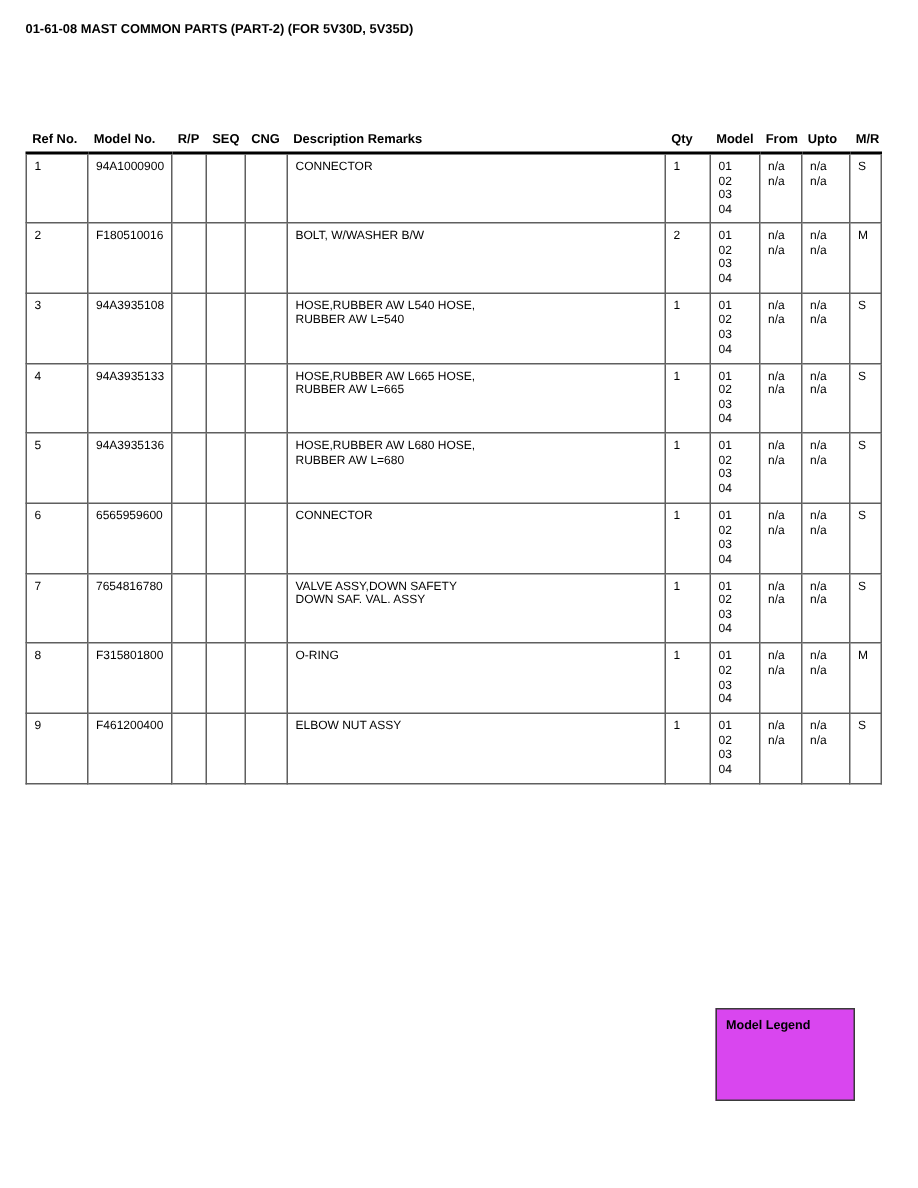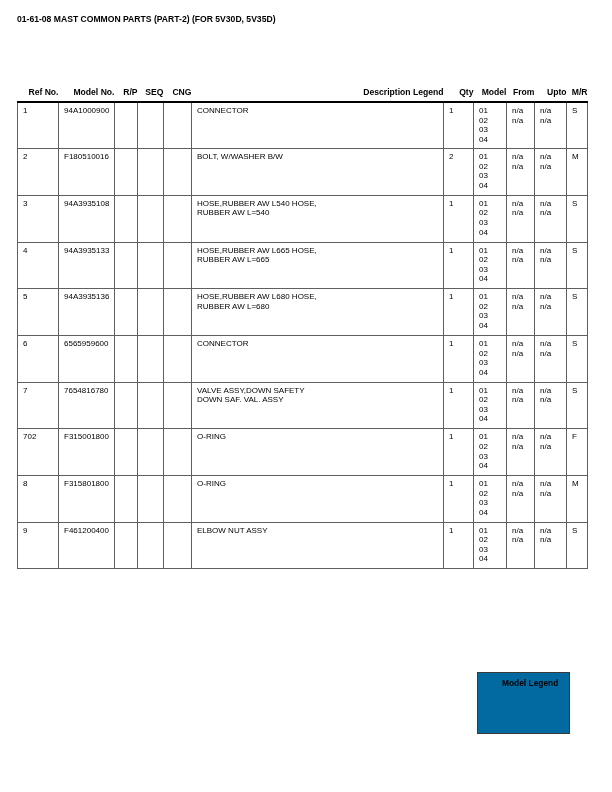--- a/index.html
+++ b/index.html
@@ -35,21 +35,21 @@
     position: absolute;
     left: 17px;
     top: 82px;
     width: 570px;
     border-collapse: collapse;
     table-layout: fixed;
   }
   .parts-table th {
     font-size: 8.6px;
     font-weight: bold;
-    text-align: right;
+    text-align: left;
     vertical-align: bottom;
     padding: 0 0 4px 4px;
     height: 20px;
     border-bottom: 2px solid #000000;
     white-space: nowrap;
     overflow: visible;
   }
   .parts-table td {
     border: 1px solid #5f5f5f;
     font-size: 8px;
@@ -61,22 +61,22 @@
     overflow: hidden;
   }
   .parts-table tbody tr { height: 46.7px; }
   .legend {
     position: absolute;
     left: 477px;
     top: 672px;
     width: 93px;
     height: 62px;
     border: 1.5px solid #3a3a3a;
-    padding: 5px 2px 0 24px;
-    background: #0369a1;
+    padding: 5px 2px 0 6px;
+    background: #d946ef;
   }
   .legend-title {
     font-size: 8.4px;
     font-weight: bold;
     margin-bottom: 4px;
     white-space: nowrap;
   }
   .legend-item {
     font-size: 8.2px;
     line-height: 10px;
@@ -105,21 +105,21 @@
       <col style="width:32px">
       <col style="width:21px">
     </colgroup>
     <thead>
       <tr>
           <th>Ref No.</th>
           <th>Model No.</th>
           <th>R/P</th>
           <th>SEQ</th>
           <th>CNG</th>
-          <th>Description Legend</th>
+          <th>Description Remarks</th>
           <th>Qty</th>
           <th>Model</th>
           <th>From</th>
           <th>Upto</th>
           <th>M/R</th>
         </tr>
     </thead>
     <tbody>
         <tr>
           <td>1</td>
@@ -245,38 +245,20 @@
 02
 03
 04</td>
           <td>n/a
 n/a</td>
           <td>n/a
 n/a</td>
           <td>S</td>
         </tr>
         <tr>
-          <td>702</td>
-          <td>F315001800</td>
-          <td></td>
-          <td></td>
-          <td></td>
-          <td>O-RING</td>
-          <td>1</td>
-          <td>01
-02
-03
-04</td>
-          <td>n/a
-n/a</td>
-          <td>n/a
-n/a</td>
-          <td>F</td>
-        </tr>
-        <tr>
           <td>8</td>
           <td>F315801800</td>
           <td></td>
           <td></td>
           <td></td>
           <td>O-RING</td>
           <td>1</td>
           <td>01
 02
 03

